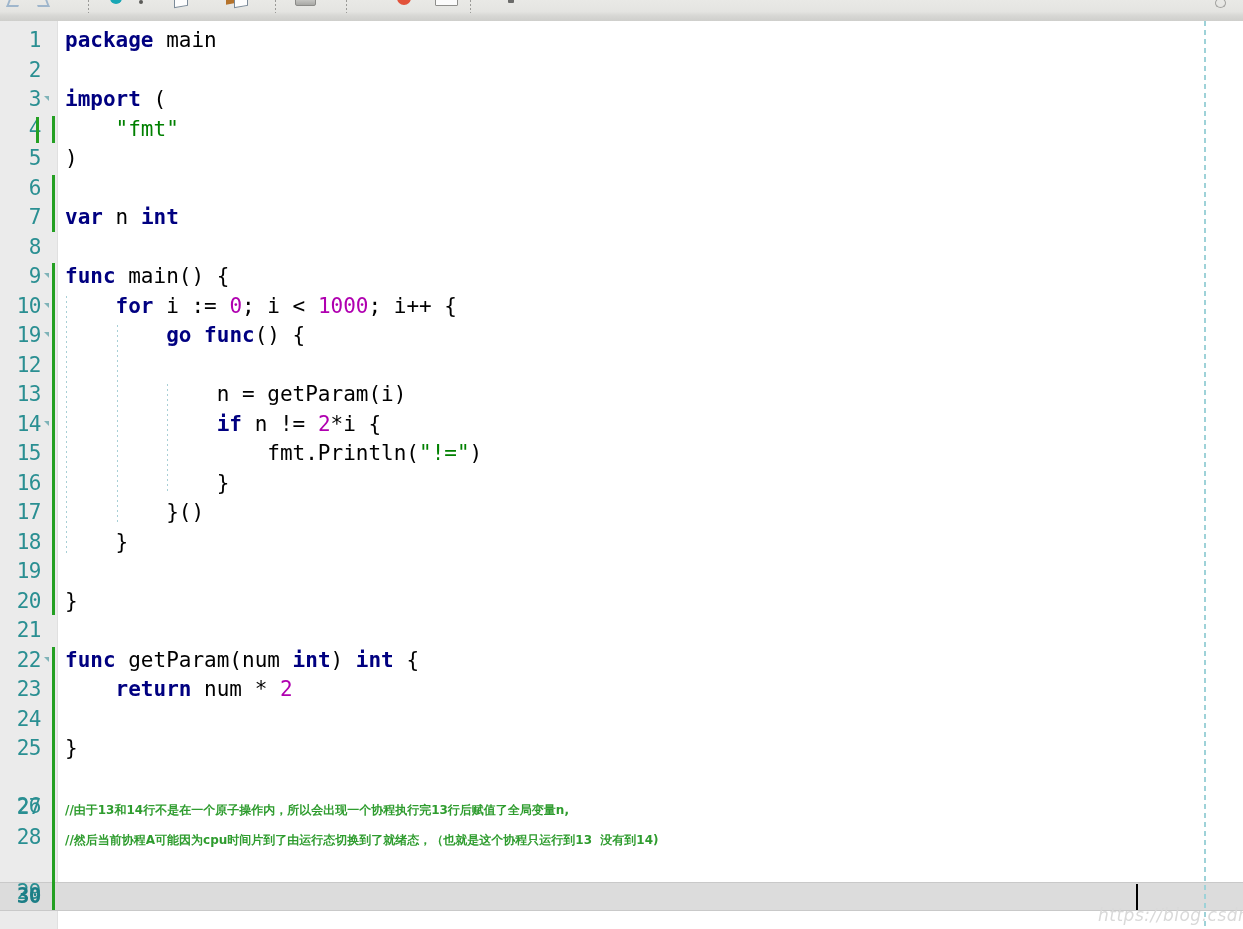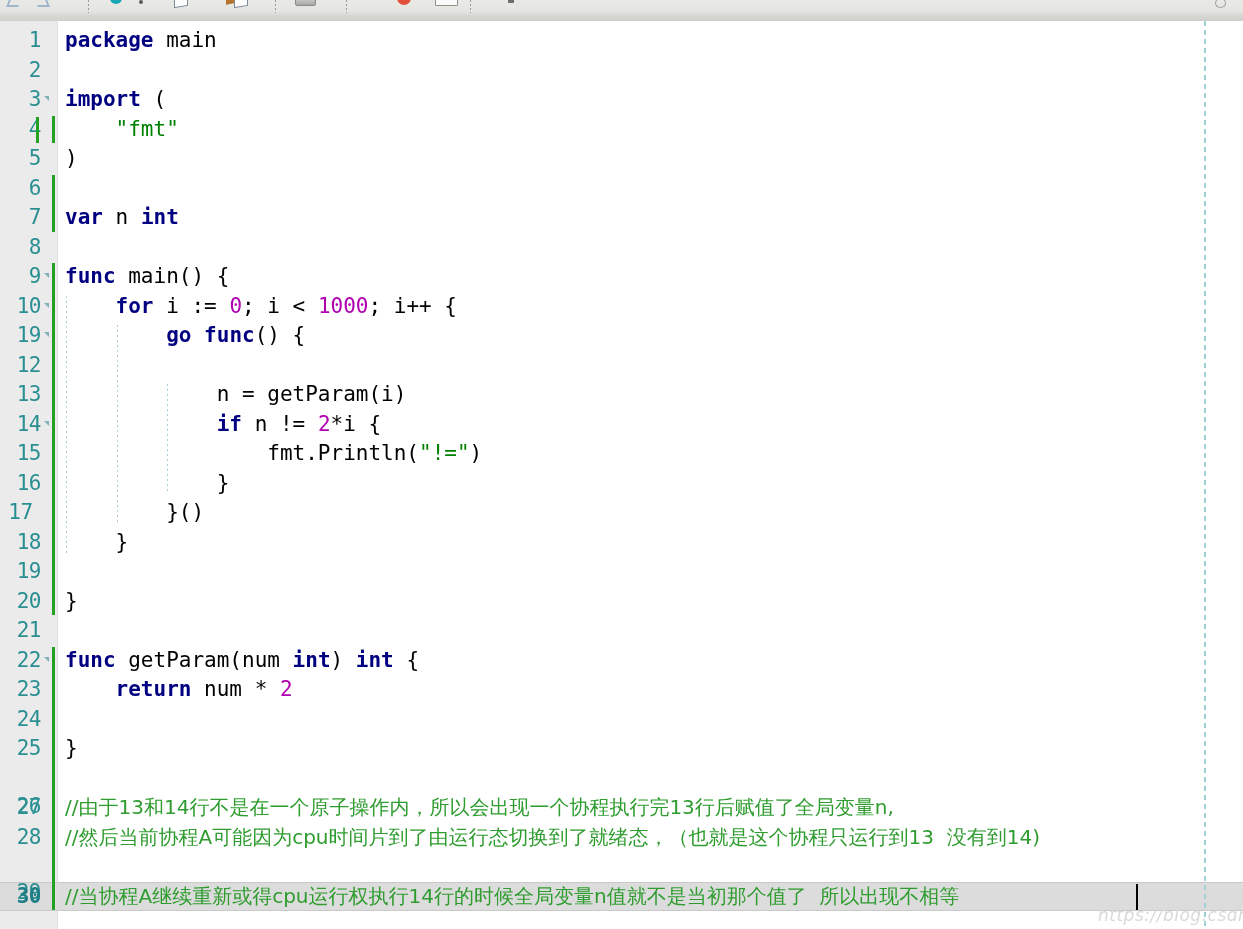--- a/index.html
+++ b/index.html
@@ -124,21 +124,21 @@
   .hl-row {
     position:absolute; left:0; right:0; height:29.5px;
     background:#dcdcdc;
   }
   .hl-row-border-t { position:absolute; left:0; right:0; height:1px; background:#c9c9c9; }
   .hl-row-border-b { position:absolute; left:0; right:0; height:1px; bottom:0; background:#c9c9c9; }
 
   .kw  { color:#000080; font-weight:bold; }
   .num { color:#b000b0; }
   .str { color:#008000; }
-  .cmt { color:#2e9c2e; font-family:"DejaVu Sans", sans-serif; font-size:20px; font-weight:400; }
+  .cmt { color:#2e9c2e; font-family:"DejaVu Sans", sans-serif; font-size:12px; font-weight:700; }
   .pln { color:#000000; }
 
   .indent-guide {
     position:absolute; width:1px;
     background: repeating-linear-gradient(to bottom,#a8cfd6 0px,#a8cfd6 2px,transparent 2px,transparent 5px);
   }
   .margin-guide {
     position:absolute; top:0; width:2px; height:908px;
     background: repeating-linear-gradient(to bottom,#9ed2d8 0px,#9ed2d8 5px,transparent 5px,transparent 9px);
   }
@@ -209,21 +209,20 @@
         <div class="codeline" style="top: 536px;"></div>
         <div class="codeline" style="top: 565.5px;"><span class="pln">}</span></div>
         <div class="codeline" style="top: 595px;"></div>
         <div class="codeline" style="top: 624.5px;"><span class="kw">func</span><span class="pln"> getParam(num </span><span class="kw">int</span><span class="pln">) </span><span class="kw">int</span><span class="pln"> {</span></div>
         <div class="codeline" style="top: 654px;"><span class="pln">    </span><span class="kw">return</span><span class="pln"> num * </span><span class="num">2</span></div>
         <div class="codeline" style="top: 683.5px;"></div>
         <div class="codeline" style="top: 713px;"><span class="pln">}</span></div>
         <div class="codeline" style="top: 742.5px;"></div>
         <div class="codeline" style="top: 772px;"><span class="cmt">//由于13和14行不是在一个原子操作内，所以会出现一个协程执行完13行后赋值了全局变量n,</span></div>
         <div class="codeline" style="top: 801.5px;"><span class="cmt">//然后当前协程A可能因为cpu时间片到了由运行态切换到了就绪态，（也就是这个协程只运行到13  没有到14)</span></div>
-        <div class="codeline" style="top: 860.5px;"><span class="cmt">//当协程A继续重新或得cpu运行权执行14行的时候全局变量n值就不是当初那个值了  所以出现不相等</span></div>
         <div class="caret" style="left: 1078px; top: 862.5px;"></div>
       </div>
     <div id="gutter-content"></div>
     <div class="margin-guide" style="left:1204px;"></div>
     <div class="watermark" style="left:1098px; top:884px;">https://blog.csdn.</div>
   </div>
 
 <div class="hl-row" style="top: 881.5px; left: 0px; width: 58px; position: absolute;">
       <div class="hl-row-border-t"></div>
       <div class="hl-row-border-b"></div>
@@ -246,21 +245,21 @@
     <div class="lnum" style="top: 291.5px; position: absolute;">10</div>
     <div class="fold" style="top: 302.5px; position: absolute;"></div>
     <div class="lnum" style="top: 321px; position: absolute;">19</div>
     <div class="fold" style="top: 332px; position: absolute;"></div>
     <div class="lnum" style="top: 350.5px; position: absolute;">12</div>
     <div class="lnum" style="top: 380px; position: absolute;">13</div>
     <div class="lnum" style="top: 409.5px; position: absolute;">14</div>
     <div class="fold" style="top: 420.5px; position: absolute;"></div>
     <div class="lnum" style="top: 439px; position: absolute;">15</div>
     <div class="lnum" style="top: 468.5px; position: absolute;">16</div>
-    <div class="lnum" style="top: 498px; position: absolute; text-align: center;">17</div>
+    <div class="lnum" style="top: 498px; position: absolute;">17</div>
     <div class="lnum" style="top: 527.5px; position: absolute;">18</div>
     <div class="lnum" style="top: 557px; position: absolute;">19</div>
     <div class="lnum" style="top: 586.5px; position: absolute;">20</div>
     <div class="lnum" style="top: 616px; position: absolute;">21</div>
     <div class="lnum" style="top: 645.5px; position: absolute;">22</div>
     <div class="fold" style="top: 656.5px; position: absolute;"></div>
     <div class="lnum" style="top: 675px; position: absolute;">23</div>
     <div class="lnum" style="top: 704.5px; position: absolute;">24</div>
     <div class="lnum" style="top: 734px; position: absolute;">25</div>
     <div class="lnum" style="top: 763.5px; position: absolute; margin-top: 28px;">26</div>

